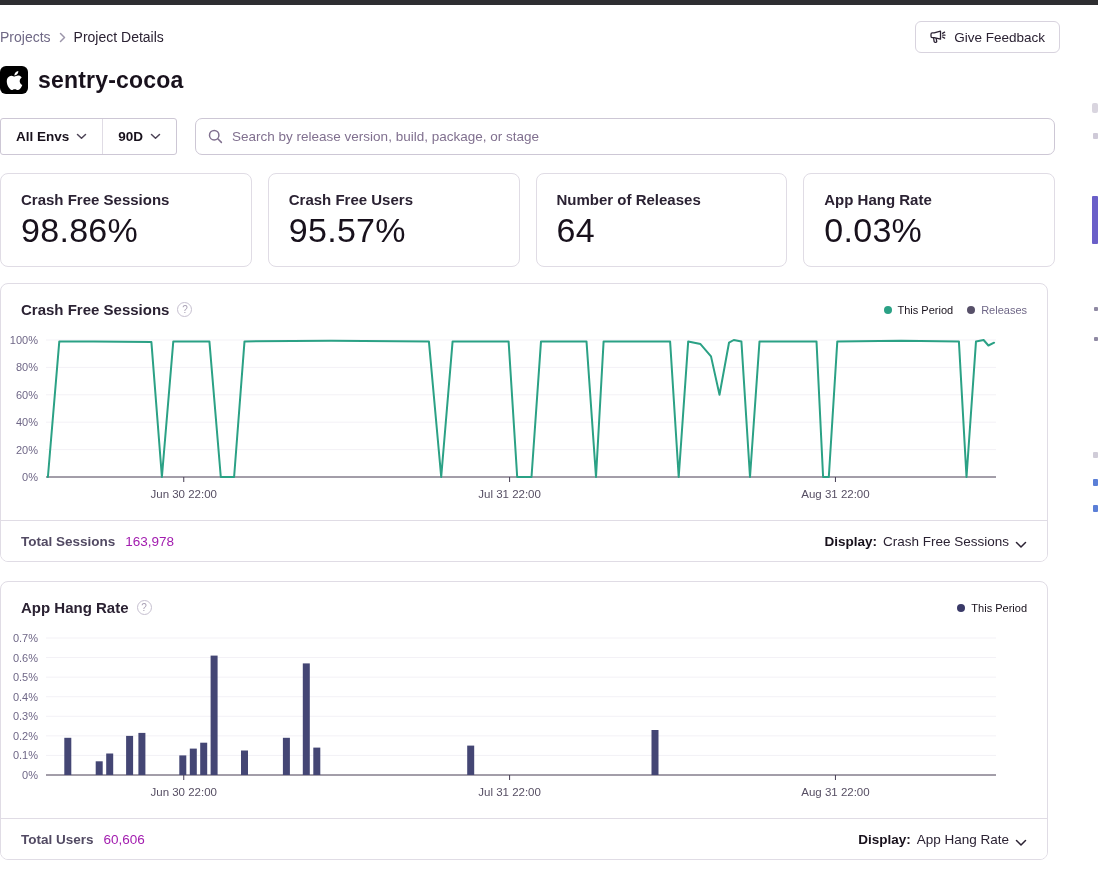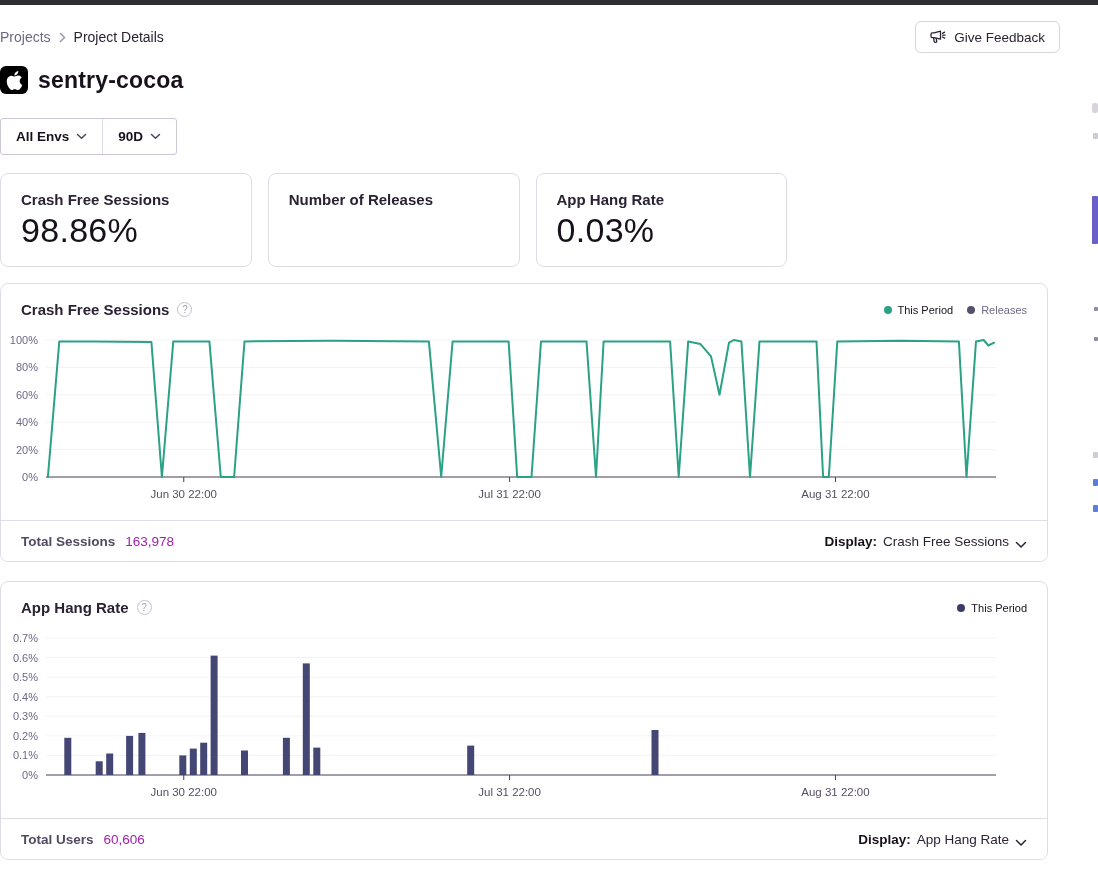--- a/index.html
+++ b/index.html
@@ -136,29 +136,43 @@
       <div class="divider"></div>
       <button>
         <span>90D</span>
         <span style="display:flex;">
             <svg width="11" height="7" viewBox="0 0 11 7">
               <path d="M1.5 1.5 L5.5 5.2 L9.5 1.5" fill="none" stroke="#4d4456" stroke-width="1.5" stroke-linecap="round" stroke-linejoin="round"></path>
             </svg>
           </span>
       </button>
     </div>
+    <div class="search">
+      <span style="display:flex;">
+        <svg width="15" height="15" viewBox="0 0 15 15">
+            <circle cx="6.2" cy="6.2" r="4.7" fill="none" stroke="#80708f" stroke-width="1.5"></circle>
+            <path d="M9.8 9.8 L13.4 13.4" stroke="#80708f" stroke-width="1.5" stroke-linecap="round"></path>
+          </svg>
+      </span>
+      <input type="text" placeholder="Search by release version, build, package, or stage" style="">
+    </div>
   </div>
 
   <div class="stats-row">
     <div class="stat-card">
       <div class="stat-label">Crash Free Sessions</div>
       <div class="stat-value">98.86%</div>
     </div>
     <div class="stat-card">
+      <div class="stat-label">Crash Free Users</div>
+      <div class="stat-value">95.57%</div>
+    </div>
+    <div class="stat-card">
       <div class="stat-label">Number of Releases</div>
+      <div class="stat-value">64</div>
     </div>
     <div class="stat-card">
       <div class="stat-label">App Hang Rate</div>
       <div class="stat-value">0.03%</div>
     </div>
   </div>
 
   <div class="chart-card">
     <div class="chart-header">
       <div class="chart-title-wrap">

